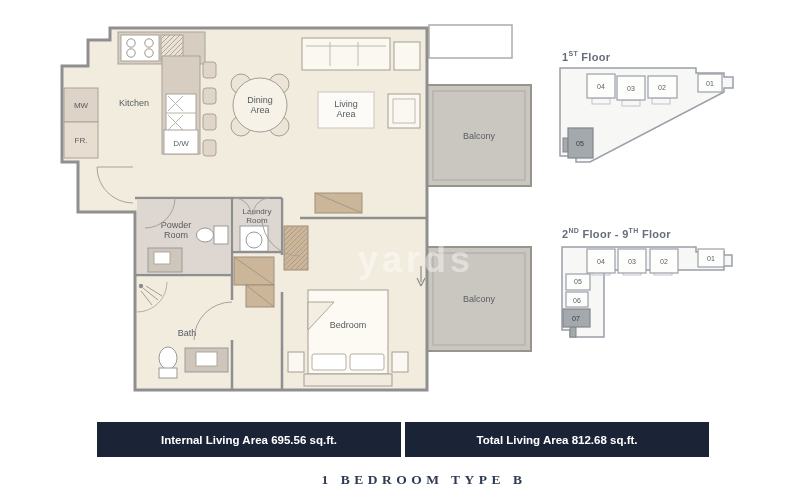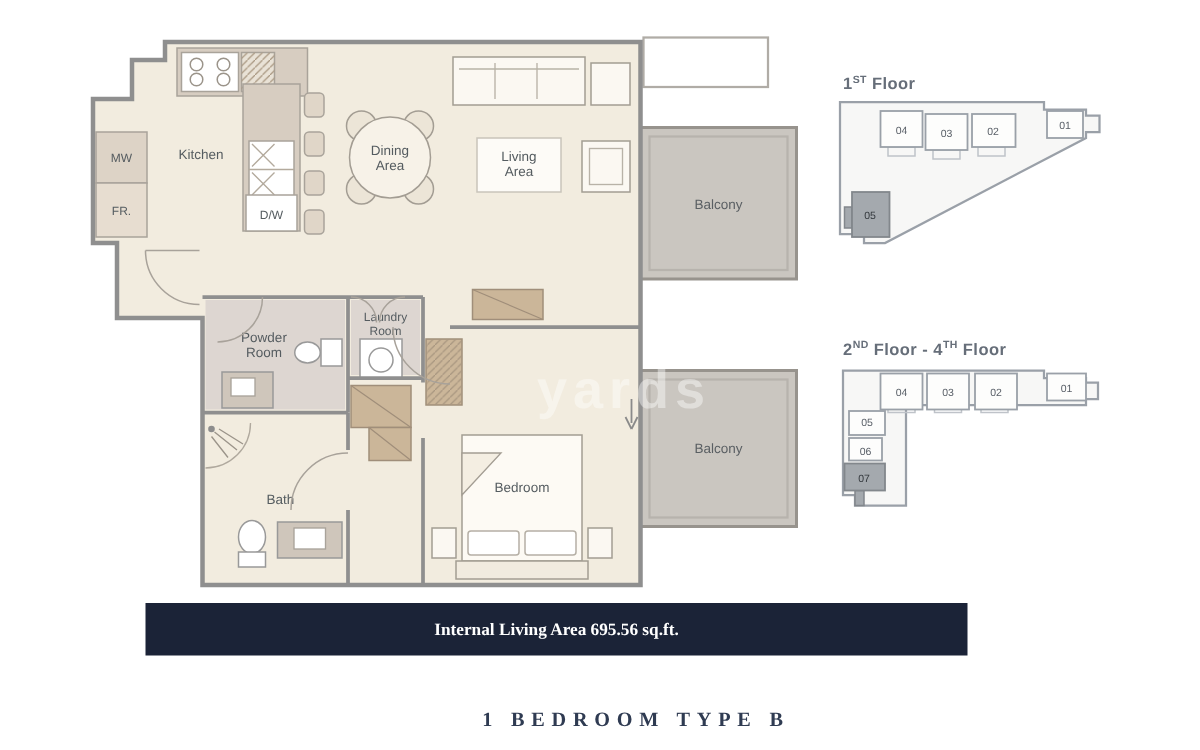--- a/index.html
+++ b/index.html
@@ -1,21 +1,21 @@
 <!DOCTYPE html>
 <html><head>
 <meta charset="utf-8">
 <style>
   html,body{margin:0;padding:0;width:800px;height:500px;background:#ffffff;overflow:hidden;
     font-family:"Liberation Sans",sans-serif;}
   .page{position:relative;width:800px;height:500px;background:#fff;}
   svg{position:absolute;left:0;top:0;}
   .kp-title{position:absolute;font-weight:700;font-size:11px;color:#666e79;letter-spacing:.3px;}
   .kp-title sup{font-size:7px;}
-  .summary-bar{position:absolute;left:97px;top:402px;width:548px;height:35px;display:flex;gap:4px;font-family:Liberation Serif, serif;}
+  .summary-bar{position:absolute;left:97px;top:422px;width:612px;height:35px;display:flex;gap:4px;}
   .summary-seg{flex:1;background:#1b2337;color:#ffffff;display:flex;align-items:center;
     justify-content:center;font-size:11.5px;font-weight:700;white-space:nowrap;}
   .page-title{position:absolute;left:0;right:0;top:472px;text-align:center;
     font-family:"Liberation Serif",serif;font-size:13.5px;font-weight:700;
     letter-spacing:4.5px;color:#2f3b52;padding-left:48px;}
   text{font-family:"Liberation Sans",sans-serif;}
   .room-label{font-size:9px;fill:#555c60;}
   .small-label{font-size:8px;fill:#555c60;}
   .unit-label{font-size:7px;fill:#5a6068;}
   .unit-label-hl{font-size:7px;fill:#33383d;}
@@ -210,22 +210,23 @@
     <text x="578" y="284" text-anchor="middle" class="unit-label">05</text>
     <text x="577" y="303" text-anchor="middle" class="unit-label">06</text>
     <text x="576" y="321" text-anchor="middle" class="unit-label-hl">07</text>
   </g>
 </svg>
 
 <div class="kp-title" style="left:562px;top:50px">
   <span>1</span><sup>ST</sup><span> Floor</span>
 </div>
 <div class="kp-title" style="left:562px;top:227px">
-  <span>2</span><sup>ND</sup><span> Floor - 4</span><sup>TH</sup><span> Floor</span>
+  <span>2</span><sup>ND</sup><span> Floor - 9</span><sup>TH</sup><span> Floor</span>
 </div>
 
 <div class="summary-bar">
   <div class="summary-seg">Internal Living Area 695.56 sq.ft.</div>
+  <div class="summary-seg">Total Living Area 812.68 sq.ft.</div>
 </div>
 
 <div class="page-title">1 BEDROOM TYPE B</div>
 
 </div>
 
 </body></html>

